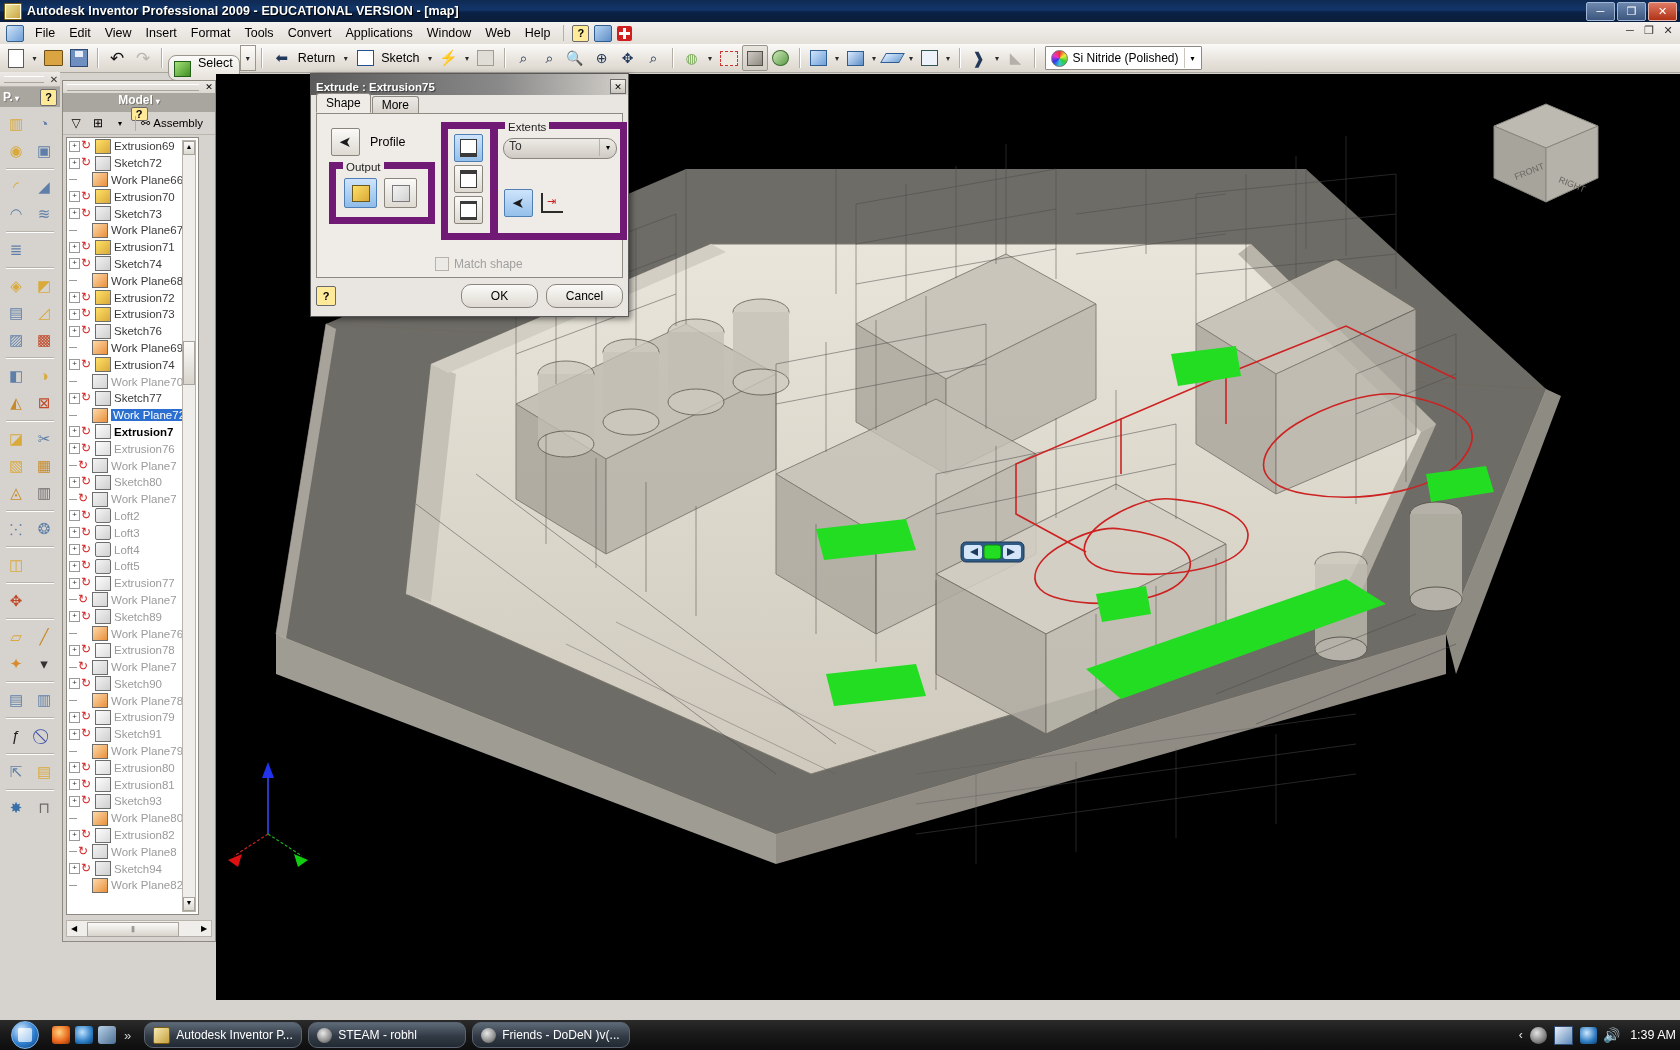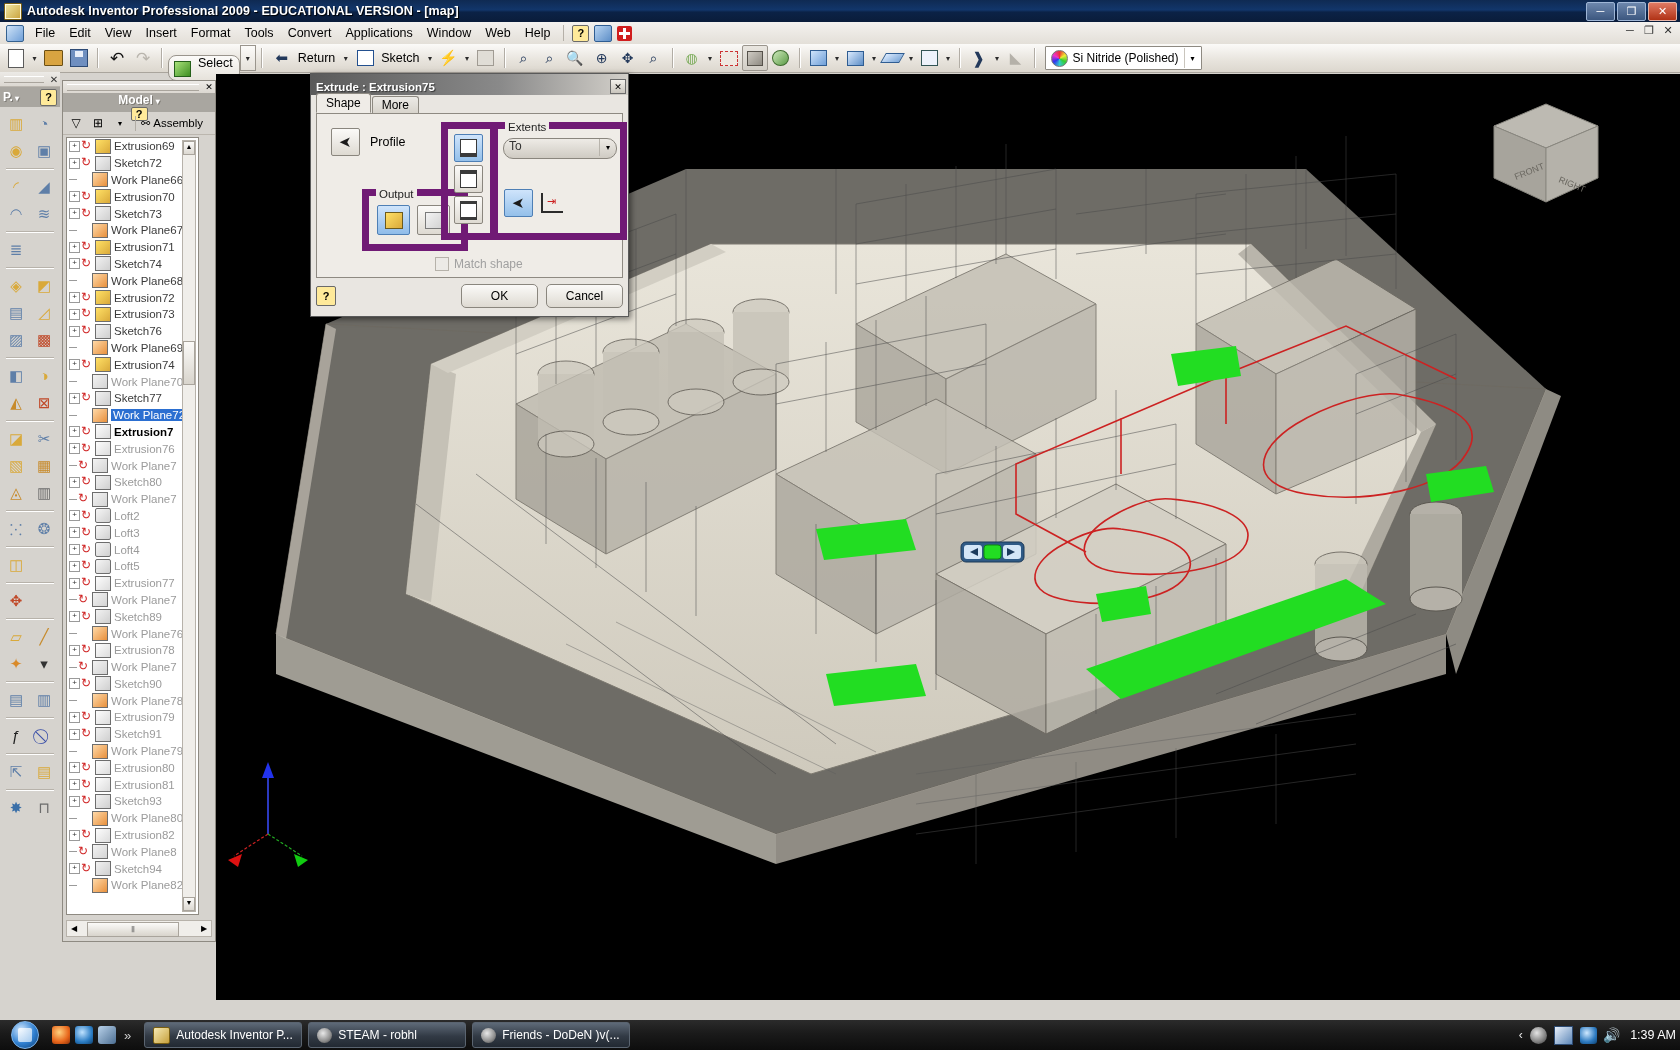--- a/index.html
+++ b/index.html
@@ -152,21 +152,21 @@
   .outbtn.on{background:linear-gradient(to bottom,#cfe4fb,#8fbce9);border-color:#4e7fb5;}
   .selcombo{width:112px;height:19px;border:1px solid #8a867e;background:linear-gradient(to bottom,#eeebe6,#cfcbc3);
      display:flex;border-radius:10px;}
   .selcombo .tx{flex:1;padding-left:5px;font-size:12px;color:#333;}
   .selcombo .dp{width:16px;height:17px;display:flex;align-items:center;justify-content:center;font-size:8px;border-left:1px solid #b8b4ac;}
   .chkline{position:absolute;left:118px;bottom:6px;display:flex;align-items:center;gap:5px;color:#a0a0a0;font-size:12px;}
   .chkbox{width:12px;height:12px;border:1px solid #b6b2aa;background:#eceae6;}
   .dlg-foot{position:absolute;left:5px;right:5px;bottom:5px;height:30px;display:flex;align-items:center;}
   .helpbtn{width:18px;height:18px;border:1px solid #6a6a6a;background:#ffea9a;border-radius:2px;font-size:11px;font-weight:bold;
      display:flex;align-items:center;justify-content:center;}
-  .dlgbtn{width:75px;height:22px;border:1px solid #8a867e;border-radius:5px;
+  .dlgbtn{width:75px;height:22px;border:1px solid #8a867e;border-radius:10px;
      background:linear-gradient(to bottom,#fbfaf8,#dedad2);font-size:12px;display:flex;align-items:center;justify-content:center;}
   .mini-cursor{font-size:15px;color:#1b1b1b;transform:scaleX(-1);}
 
   
   .statusbar{position:absolute;left:0;top:1000px;width:1680px;height:20px;
      background:linear-gradient(to bottom,#f6f4f1,#e0dcd5);border-top:1px solid #b4afa7;display:flex;align-items:center;}
   .statusbar .msg{padding-left:5px;font-size:12px;color:#1a1a1a;flex:1;}
   .st-cell{width:44px;height:18px;border-left:1px solid #b4afa7;display:flex;align-items:center;justify-content:center;font-size:12px;}
   .st-bar{width:46px;height:14px;margin:0 4px;background:#2b2b2b;border:1px solid #777;display:flex;}
   .st-bar i{display:block;width:50%;height:100%;background:#12d612;}
@@ -179,21 +179,21 @@
   .orb{width:26px;height:26px;border-radius:50%;background:radial-gradient(circle at 35% 30%,#cfe7ff,#2f7fd0 55%,#0c3d73);
      border:1px solid #7fb4e8;position:relative;}
   .orb:after{content:'';position:absolute;left:6px;top:6px;width:14px;height:14px;border-radius:2px;
      background:linear-gradient(135deg,#fff,#bcd9f5);opacity:.85;}
   .qlaunch{display:flex;align-items:center;gap:5px;padding:0 4px;}
   .ql{width:18px;height:18px;border-radius:3px;}
   .ql.ff{background:radial-gradient(circle at 40% 35%,#ffd27f,#e8661b 60%,#8e3209);}
   .ql.ie{background:radial-gradient(circle at 40% 35%,#bfe2ff,#2c7dc4 60%,#0d3f6d);}
   .ql.sh{background:linear-gradient(135deg,#b9d2ea,#4c6e92);}
   .ql-more{color:#cfcfcf;font-size:13px;padding:0 3px;}
-  .task{height:24px;min-width:140px;margin-left:6px;border:1px solid #5a6470;border-radius:3px;
+  .task{height:24px;min-width:140px;margin-left:6px;border:1px solid #5a6470;border-radius:9px;
      background:linear-gradient(to bottom,#5e6a78,#323a45 55%,#222932);display:flex;align-items:center;padding:0 8px;gap:6px;color:#fff;font-size:12px;}
   .task .tic{width:15px;height:15px;border-radius:2px;flex:0 0 auto;}
   .tic.inv{background:linear-gradient(135deg,#f6eab4,#c6a03c);border:1px solid #7a5f12;}
   .tic.steam{background:radial-gradient(circle at 40% 35%,#e8e8e8,#8d8d8d 60%,#3a3a3a);border-radius:50%;}
   .tray{position:absolute;right:4px;display:flex;align-items:center;gap:7px;color:#e8e8e8;font-size:12px;}
   .tray .ti2{width:17px;height:17px;}
   .clock{font-size:12.5px;color:#fff;padding-left:2px;}
 </style>
 </head>
 <body>
@@ -941,21 +941,21 @@
       </div>
       <div class="tabpage">
 
         <div style="position:absolute;left:14px;top:14px;display:flex;align-items:center;gap:10px;">
           <div class="sqbtn">
               <span class="mini-cursor">➤</span>
             </div>
           <div style="font-size:12.5px">Profile</div>
         </div>
 
-        <div class="grp" style="left:12px;top:75px;width:92px;height:48px;margin-left:33px;">
+        <div class="grp" style="left:12px;top:48px;width:92px;height:48px;">
           <div class="grp-lab">Output</div>
           <div style="position:absolute;left:8px;top:9px;display:flex;gap:7px;">
             <div class="outbtn on">
               <div style="width:16px;height:15px;background:linear-gradient(135deg,#ffe066,#d9a93a);border:1px solid #6b5a1e"></div>
             </div>
             <div class="outbtn">
               <div style="width:16px;height:15px;background:linear-gradient(135deg,#f3f3f3,#d2d2d2);border:1px solid #7a7a7a"></div>
             </div>
           </div>
         </div>

